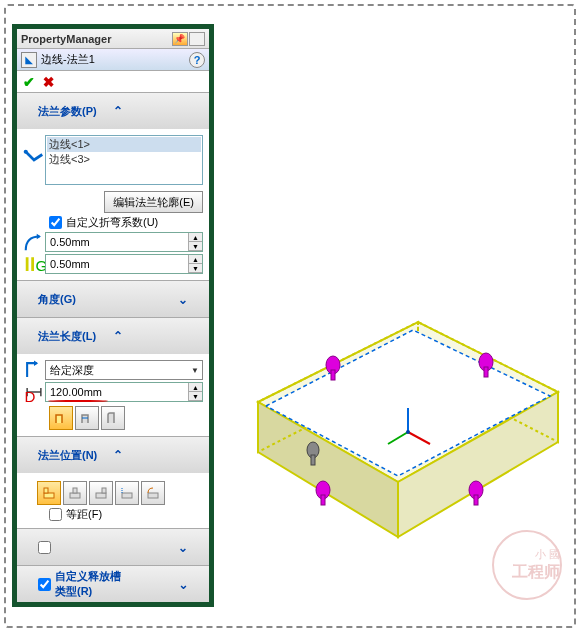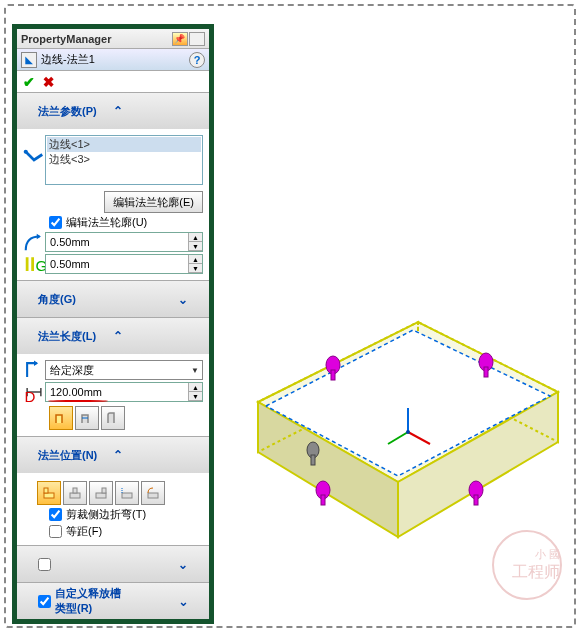--- a/index.html
+++ b/index.html
@@ -36,21 +36,21 @@
 .spin .arrows div{height:9px;font-size:7px;text-align:center;line-height:9px;background:#eee;border-bottom:1px solid #aaa;cursor:pointer}
 .dropdown{flex:1;height:20px;border:1px solid #888;background:#fff;display:flex;align-items:center;padding:0 4px;position:relative}
 .dropdown::after{content:"▼";position:absolute;right:3px;font-size:8px;color:#333}
 .toolbtns{display:flex;gap:2px;margin:4px 0 2px 26px}
 .tbtn{width:24px;height:24px;border:1px solid #888;background:linear-gradient(#fefefe,#ddd);display:flex;align-items:center;justify-content:center;cursor:pointer}
 .tbtn.sel{background:linear-gradient(#ffe8a0,#ffc040);border-color:#c80}
 .tbtn svg{width:16px;height:16px}
 .redline{position:absolute;bottom:-1px;left:2px;width:60px;height:2px;background:#d00;border-radius:50%}
 .viewport{position:absolute;top:12px;left:218px;right:12px;bottom:12px;background:#fff}
 .watermark{position:absolute;bottom:20px;right:6px;width:70px;height:70px;border:2px solid #ecc;border-radius:50%;display:flex;flex-direction:column;align-items:flex-end;justify-content:center;color:#ecc;font-size:10px}
-.watermark div:nth-child(2){font-size:16px;font-weight:normal}
+.watermark div:nth-child(2){font-size:16px;font-weight:bold}
 </style>
 </head>
 <body>
 
 <div class="stamp-border"></div>
 
 <div class="viewport">
 <svg width="350" height="600" viewBox="0 0 350 600">
 
   <g>
@@ -126,21 +126,21 @@
         <div class="listbox">
           <div class="sel">边线&lt;1&gt;</div>
           <div>边线&lt;3&gt;</div>
         </div>
       </div>
       <div class="row" style="justify-content:flex-end;margin-top:6px">
         <div class="btn">编辑法兰轮廓(E)</div>
       </div>
       <div class="row cb" style="margin-left:26px">
         <input type="checkbox" checked="" style="">
-        <span>编辑法兰轮廓(U)</span>
+        <span>自定义折弯系数(U)</span>
       </div>
       <div class="row">
         <div class="icon-slot">
           <svg viewBox="0 0 16 16">
               <path d="M2 14 Q2 4 12 4" stroke="#06c" fill="none" stroke-width="1.5"></path>
               <path d="M10 2 L13 4 L10 6" fill="#06c"></path>
             </svg>
         </div>
         <div class="spin">
           <input value="0.50mm" style="">
@@ -262,24 +262,20 @@
             </svg>
           </div>
         <div class="tbtn">
             <svg viewBox="0 0 16 16">
               <rect x="3" y="8" width="10" height="5" fill="#ddd" stroke="#888"></rect>
               <path d="M3 8 Q3 3 8 3" stroke="#c60" fill="none"></path>
             </svg>
           </div>
       </div>
       <div class="row cb" style="margin-left:26px">
-        <input type="checkbox" checked="" style="">
-        <span>剪裁侧边折弯(T)</span>
-      </div>
-      <div class="row cb" style="margin-left:26px">
         <input type="checkbox" style="">
         <span>等距(F)</span>
       </div>
     </div>
   </div>
 
   <div class="section">
     <div class="sec-head">
       <input type="checkbox" style="margin-right: 4px;">
       <span class="chev" style="transform:rotate(180deg)">⌃</span>

